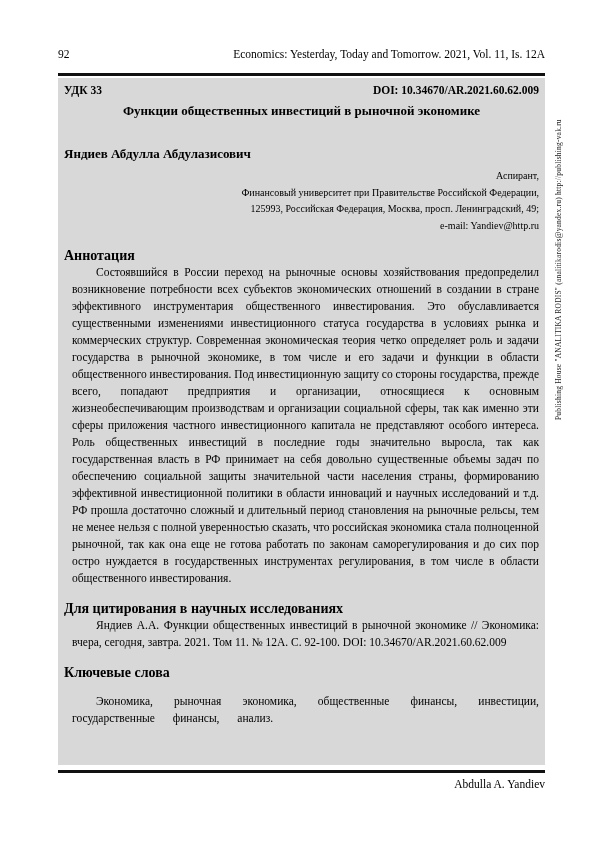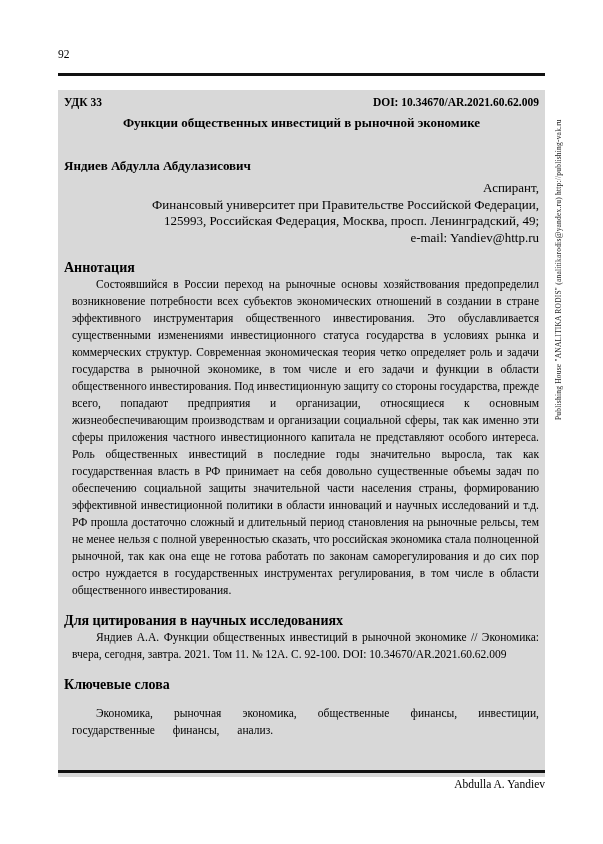--- a/index.html
+++ b/index.html
@@ -19,39 +19,39 @@
     font-size: 11.5px;
   }
   .rule {
     position: absolute; left: 58px; width: 487px; height: 3px;
     background: #111;
   }
   .rule-top { top: 73px; }
   .rule-bottom { top: 770px; }
 
   .panel {
-    position: absolute; top: 90px; left: 58px; width: 487px; height: 687px;
+    position: absolute; top: 78px; left: 58px; width: 487px; height: 687px;
     background: #d8d8d8;
     padding: 6px 6px 0 6px;
     overflow: hidden;
   }
   .meta-row {
     display: flex; justify-content: space-between;
     font-weight: bold; font-size: 11.5px;
   }
   .paper-title {
     text-align: center; font-weight: bold; font-size: 13px;
     margin-top: 7px;
   }
   .author-name {
     text-align: left; font-weight: bold; font-size: 13px; line-height: 18px;
     margin-top: 26px;
   }
   .affiliation {
-    text-align: right; font-size: 13px; line-height: 16.5px;
+    text-align: right; font-size: 10px; line-height: 16.5px;
     margin-top: 5px;
   }
   .section { margin-top: 13px; }
   .section-heading { font-weight: bold; font-size: 14px; line-height: 17px; }
   .section p {
     font-size: 11.5px; line-height: 17px;
     text-align: justify; text-indent: 24px;
     padding-left: 8px;
   }
   p.keywords-text { word-spacing: 15px; margin-top: 12px; }
@@ -67,20 +67,21 @@
     text-align: right; font-size: 11.5px;
   }
 </style>
 </head>
 <body>
 
 <div class="sheet">
 
   <div class="running-head">
     <span>92</span>
+    <span>Economics: Yesterday, Today and Tomorrow. 2021, Vol. 11, Is. 12A</span>
   </div>
 
   <div class="rule rule-top"></div>
 
   <div class="panel">
 
     <div class="meta-row">
       <span>УДК 33</span>
       <span>DOI: 10.34670/AR.2021.60.62.009</span>
     </div>

